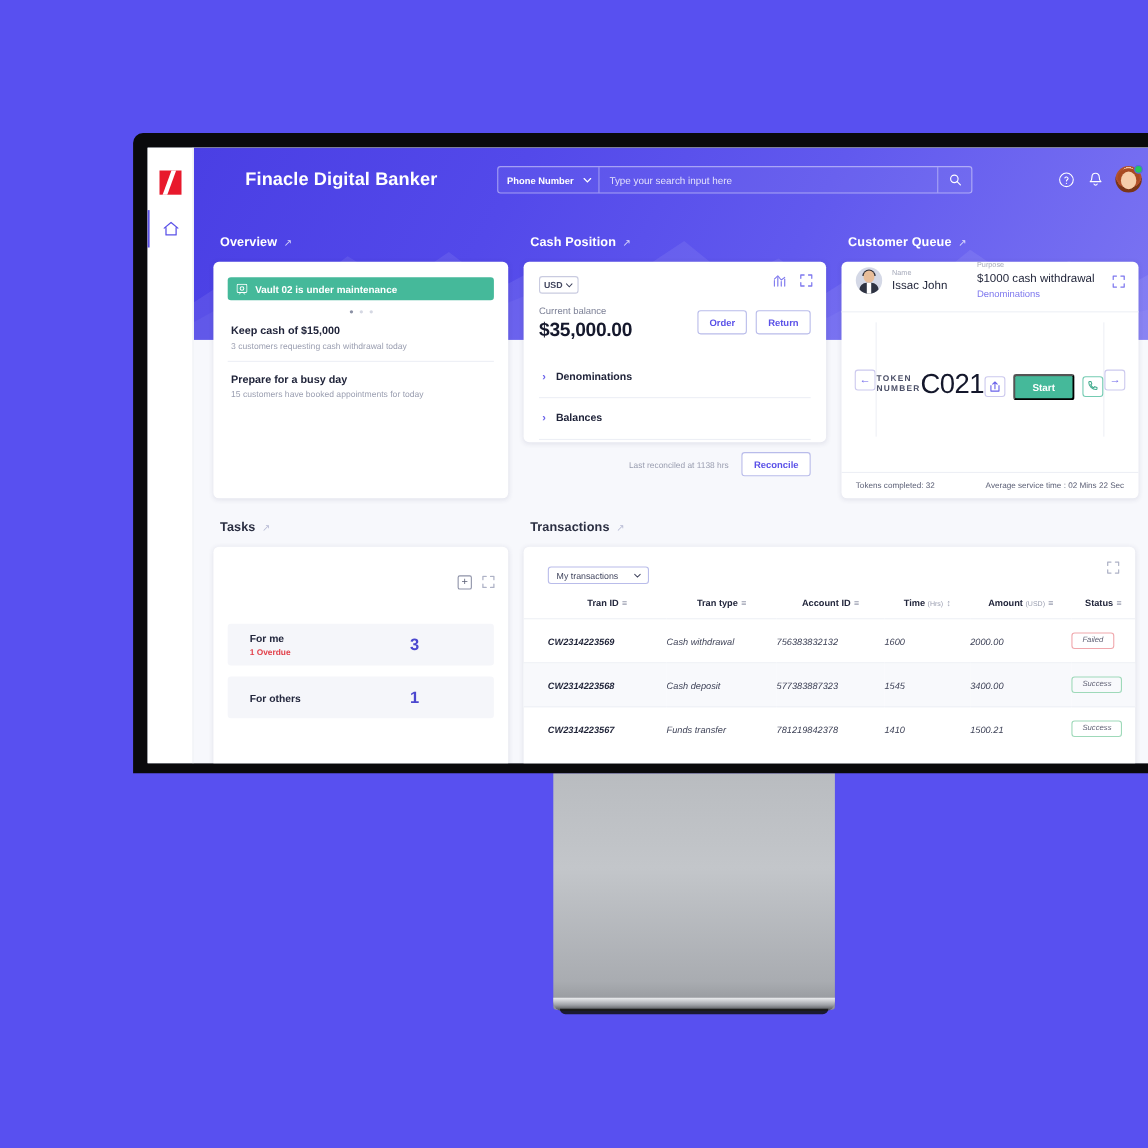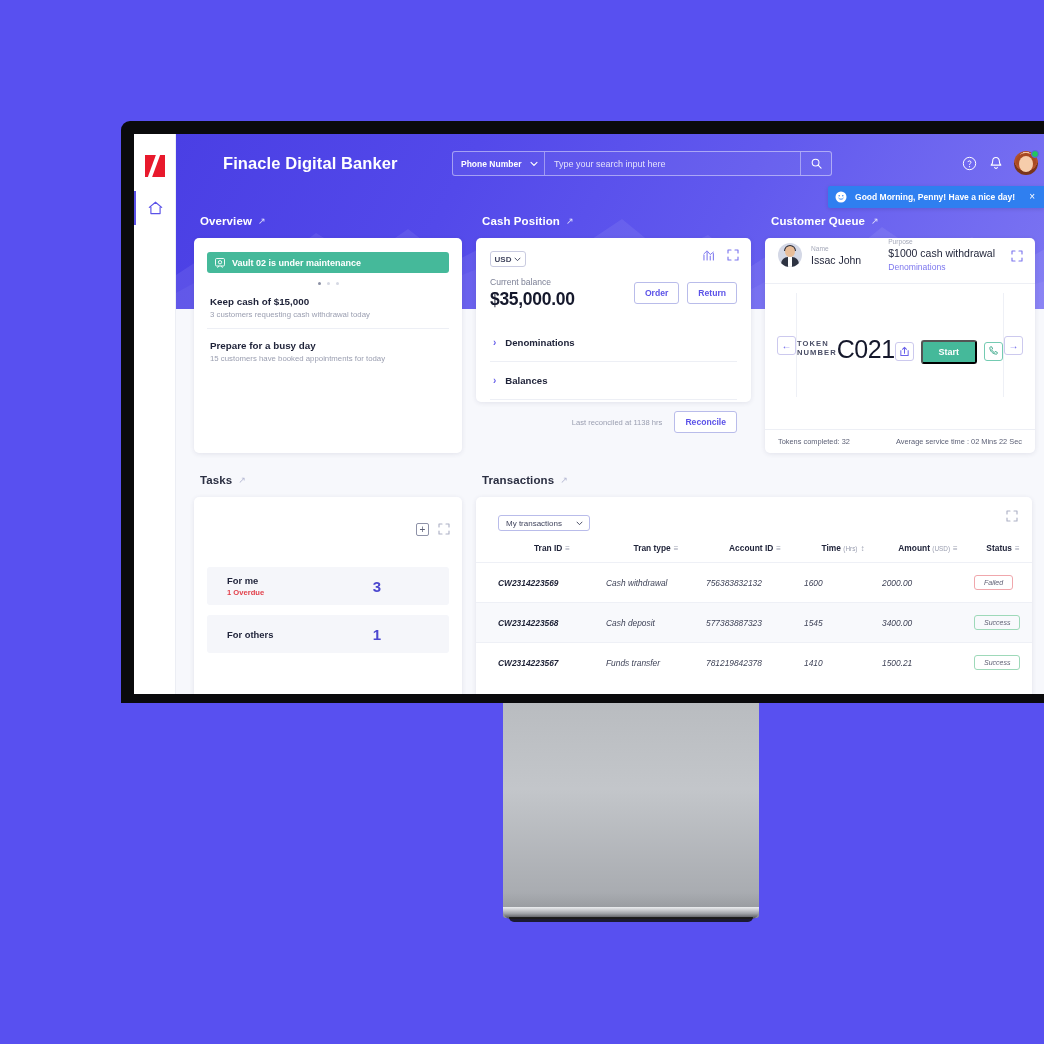--- a/index.html
+++ b/index.html
@@ -47,21 +47,21 @@
   #hero { position:absolute; left:0; top:0; right:0; height:175px;
           background:linear-gradient(118deg,#4a3fe4 0%,#5349ea 32%,#6159ee 62%,#7b74f2 100%);
           overflow:hidden; }
   .mtn { position:absolute; bottom:0; opacity:.30; }
   .mtn svg { display:block; }
   #topbar { position:absolute; left:0; top:0; right:0; height:64px; z-index:3; }
   #app-title { position:absolute; left:47px; top:20px; color:#fff; font-size:16.5px;
                font-weight:700; letter-spacing:.1px; }
 
   
-  #search-wrap { position:absolute; left:276px; top:17px; width:380px; height:25px;
+  #search-wrap { position:absolute; left:276px; top:17px; width:432px; height:25px;
                  border:1px solid rgba(255,255,255,.45); border-radius:3px; display:flex;
                  background:rgba(255,255,255,.05); }
   #search-type-select { width:92px; display:flex; align-items:center; justify-content:space-between;
                  padding:0 6px 0 8px; color:#fff; font-size:8.5px; font-weight:600;
                  border-right:1px solid rgba(255,255,255,.4); }
   #search-input { flex:1; border:0; background:transparent; color:#fff; font-size:9px;
                  padding:0 9px; outline:none; font-family:"Liberation Sans",sans-serif; }
   #search-input::placeholder { color:rgba(255,255,255,.82); }
   #search-button { width:31px; display:flex; align-items:center; justify-content:center;
                  border-left:1px solid rgba(255,255,255,.4); }
@@ -273,30 +273,20 @@
 
       <div id="avatar-wrap">
         <div id="avatar">
           <div id="avatar-hair"></div>
           <div id="avatar-face"></div>
         </div>
         <div id="avatar-status-dot"></div>
       </div>
     </div>
 
-    <div id="greeting-toast">
-      <svg width="12" height="12" viewBox="0 0 14 14">
-        <circle cx="7" cy="7" r="6.4" fill="#ffffff"></circle>
-        <circle cx="4.9" cy="5.6" r="0.85" fill="#2f7ff0"></circle>
-        <circle cx="9.1" cy="5.6" r="0.85" fill="#2f7ff0"></circle>
-        <path d="M4.4 8.5a3.2 3.2 0 0 0 5.2 0" fill="none" stroke="#2f7ff0" stroke-width="1.05" stroke-linecap="round"></path>
-      </svg>
-      <span id="greeting-text">Good Morning, Penny! Have a nice day!</span>
-      <span id="greeting-close-icon">×</span>
-    </div>
 
     <div id="content">
 
       <div class="row">
 
         <div class="col">
           <div class="sect-head">
             <span class="sect-title on-hero">Overview</span>
             <span class="arrow-ico" style="color:#fff">↗</span>
           </div>

